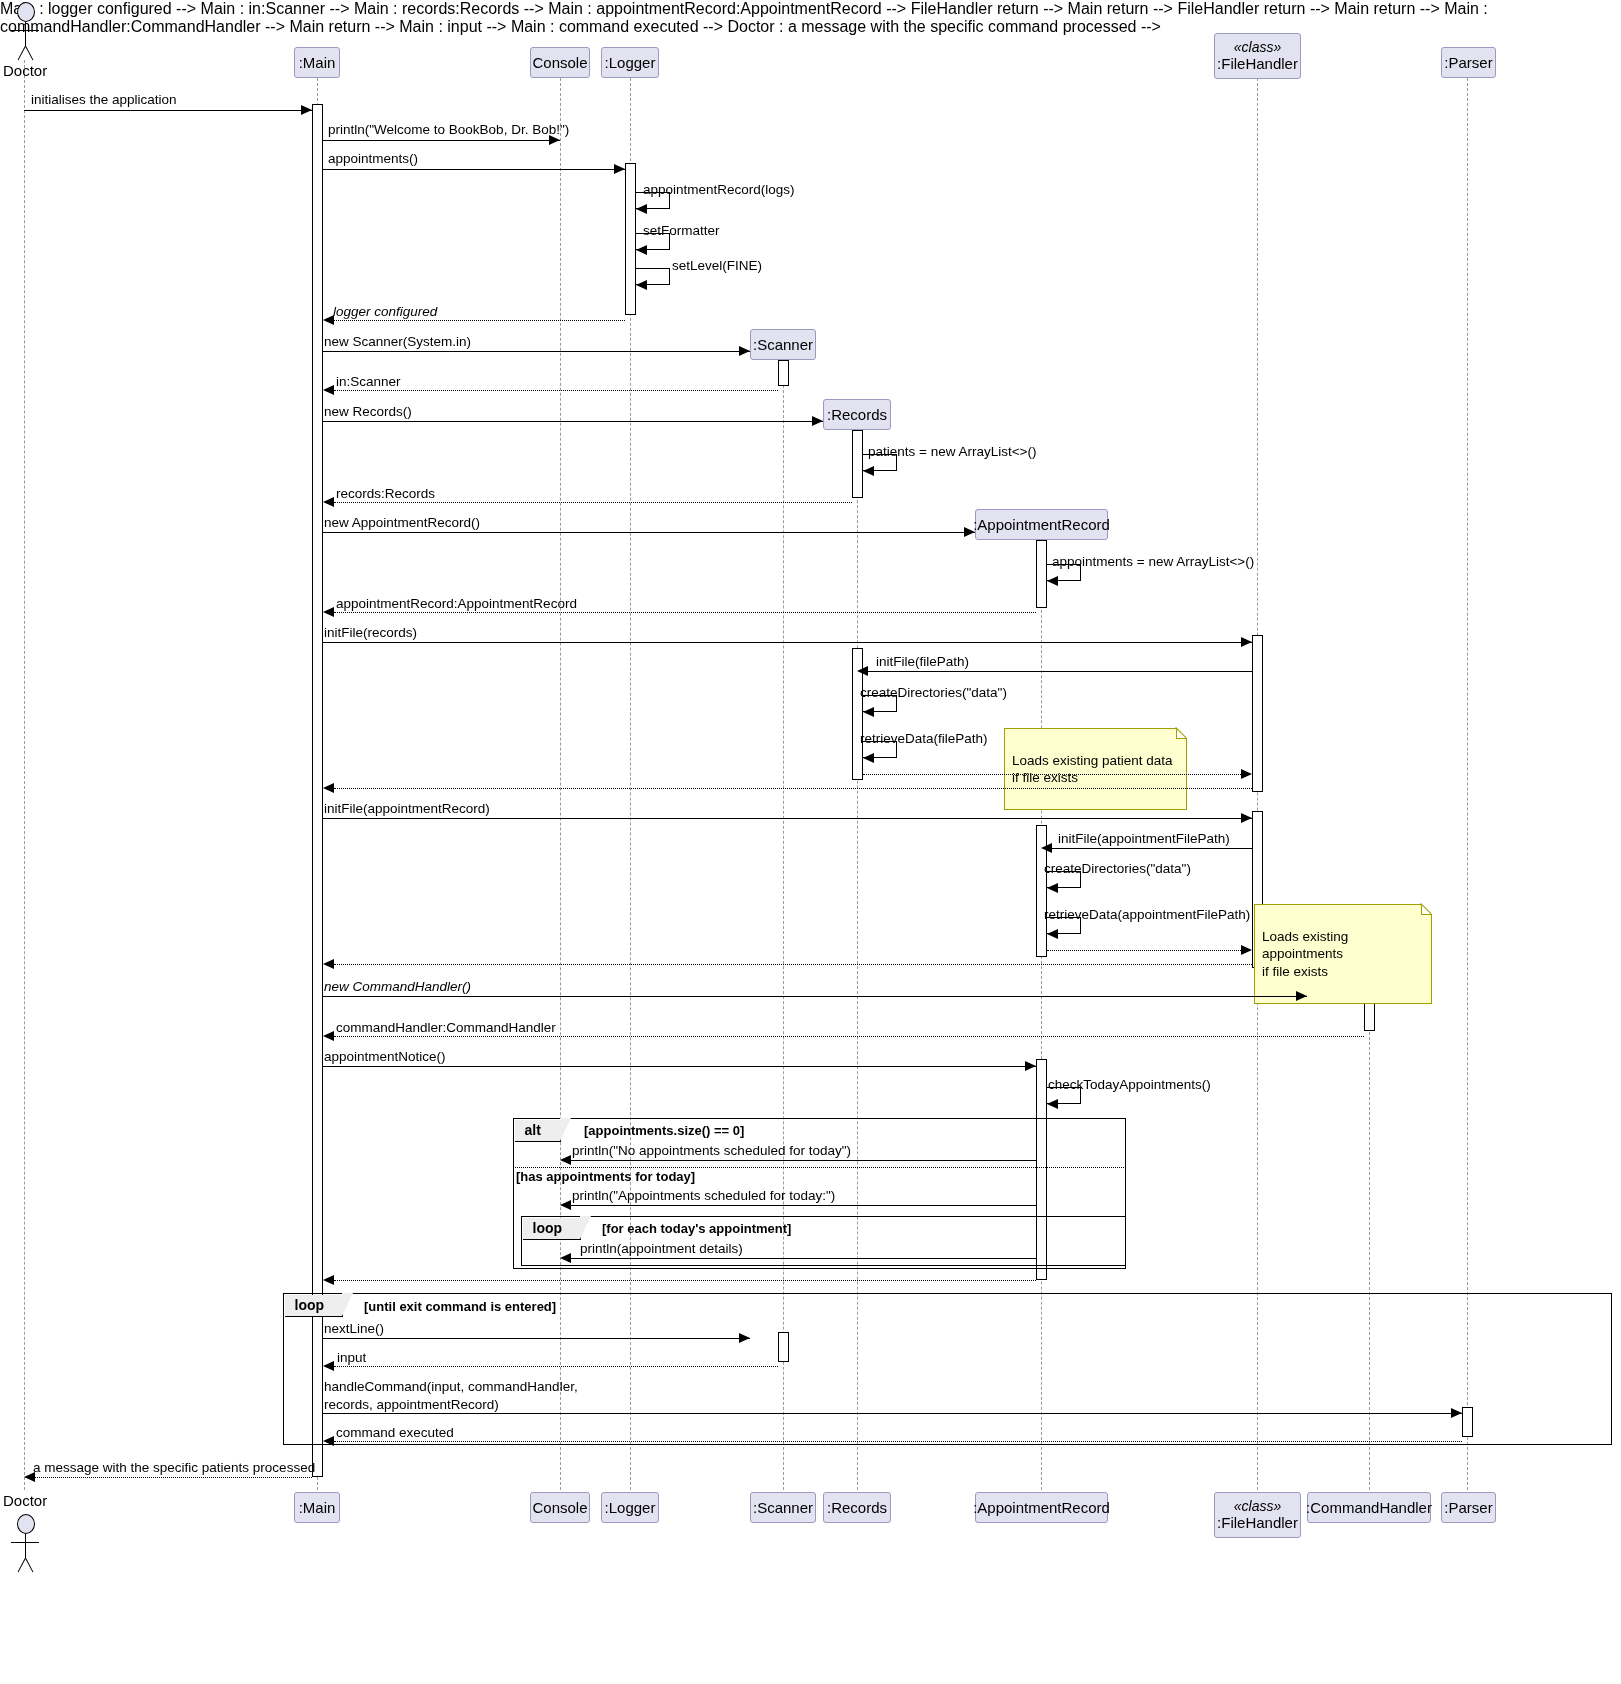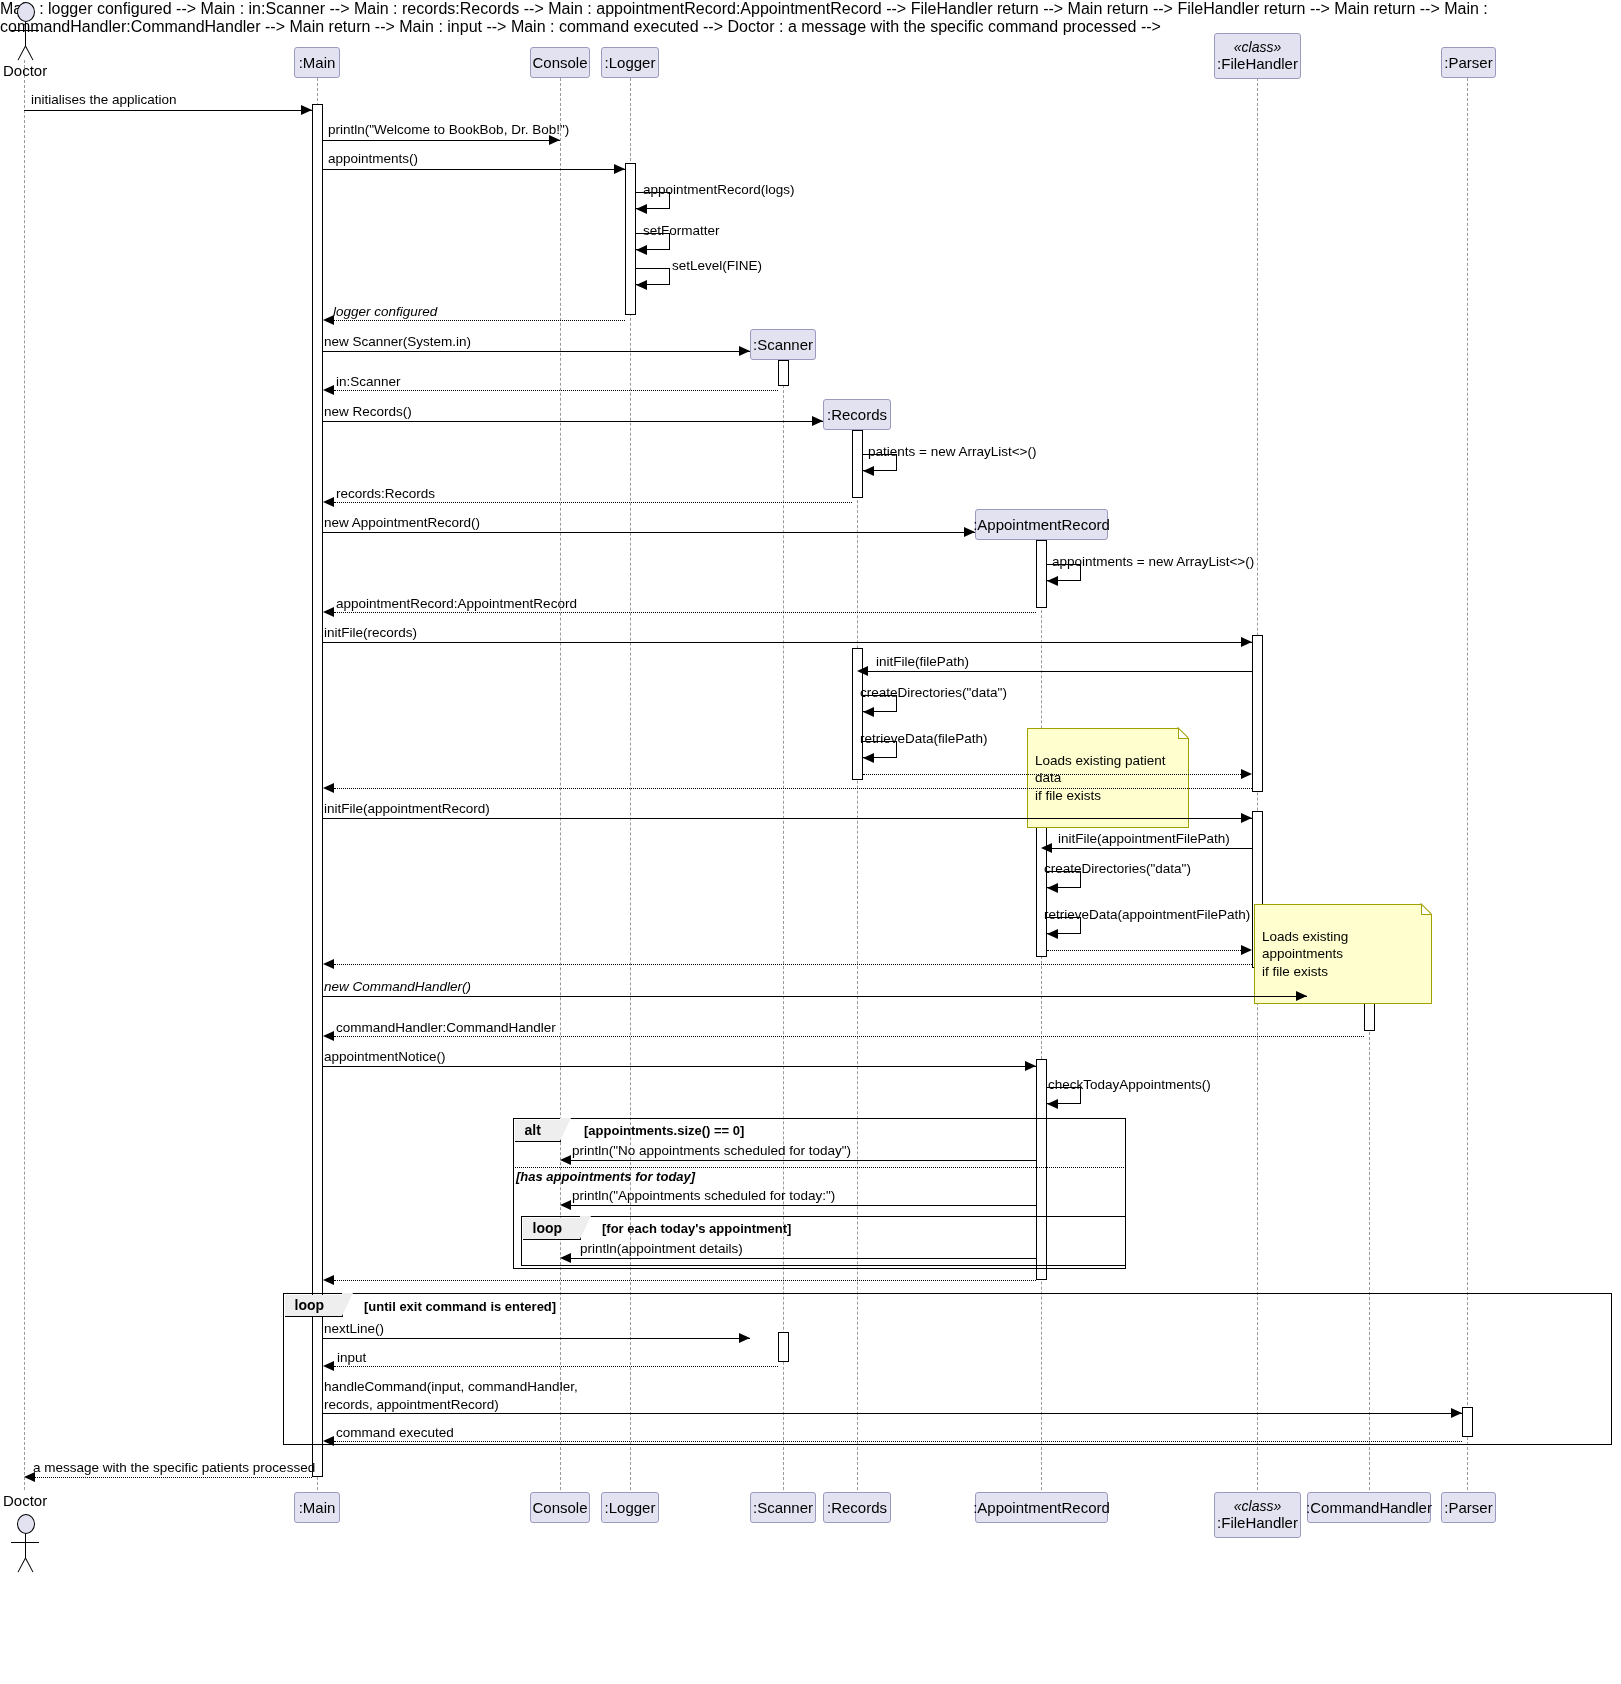--- a/index.html
+++ b/index.html
@@ -362,21 +362,21 @@
   <div class="msglabel" style="left:860px; top:684px;">createDirectories("data")</div>
   <div class="selfmsg" style="left:863px; top:695px;"></div>
   <div class="arrowL" style="left:863px; top:707px;"></div>
 
   
   <div class="msglabel" style="left:860px; top:730px;">retrieveData(filePath)</div>
   <div class="selfmsg" style="left:863px; top:741px;"></div>
   <div class="arrowL" style="left:863px; top:753px;"></div>
 
   
-  <div class="note" style="left:1004px; top:728px; width:162px;margin-left:23px;">
+  <div class="note" style="left:1004px; top:728px; width:183px;">
     <span>Loads existing patient data
 if file exists</span>
     <span class="fold"></span>
   </div>
 
    FileHandler return --&gt;
   <div class="msgline ret" style="left:863px; top:774px; width:378px;"></div>
   <div class="arrowR" style="left:1241px; top:769px;"></div>
 
    Main return --&gt;
@@ -445,21 +445,21 @@
   </div>
   <div class="fragcond" style="left:584px; top:1123px;">[appointments.size() == 0]</div>
 
   
   <div class="msglabel" style="left:572px; top:1142px;">println("No appointments scheduled for today")</div>
   <div class="msgline" style="left:566px; top:1160px; width:470px;"></div>
   <div class="arrowL" style="left:560px; top:1155px;"></div>
 
   
   <div class="fragdiv" style="left:513px; top:1167px; width:613px;"></div>
-  <div class="fragcond" style="left:516px; top:1169px;font-style:italic;">[has appointments for today]</div>
+  <div class="fragcond" style="left:516px; top:1169px;">[has appointments for today]</div>
 
   
   <div class="msglabel" style="left:572px; top:1187px;">println("Appointments scheduled for today:")</div>
   <div class="msgline" style="left:566px; top:1205px; width:470px;"></div>
   <div class="arrowL" style="left:560px; top:1200px;"></div>
 
   
   <div class="frag" style="left:521px; top:1216px; width:605px; height:50px;"></div>
   <div class="fragtab" style="left:522.5px; top:1217.5px; width:58px;">
     <span>loop</span>

